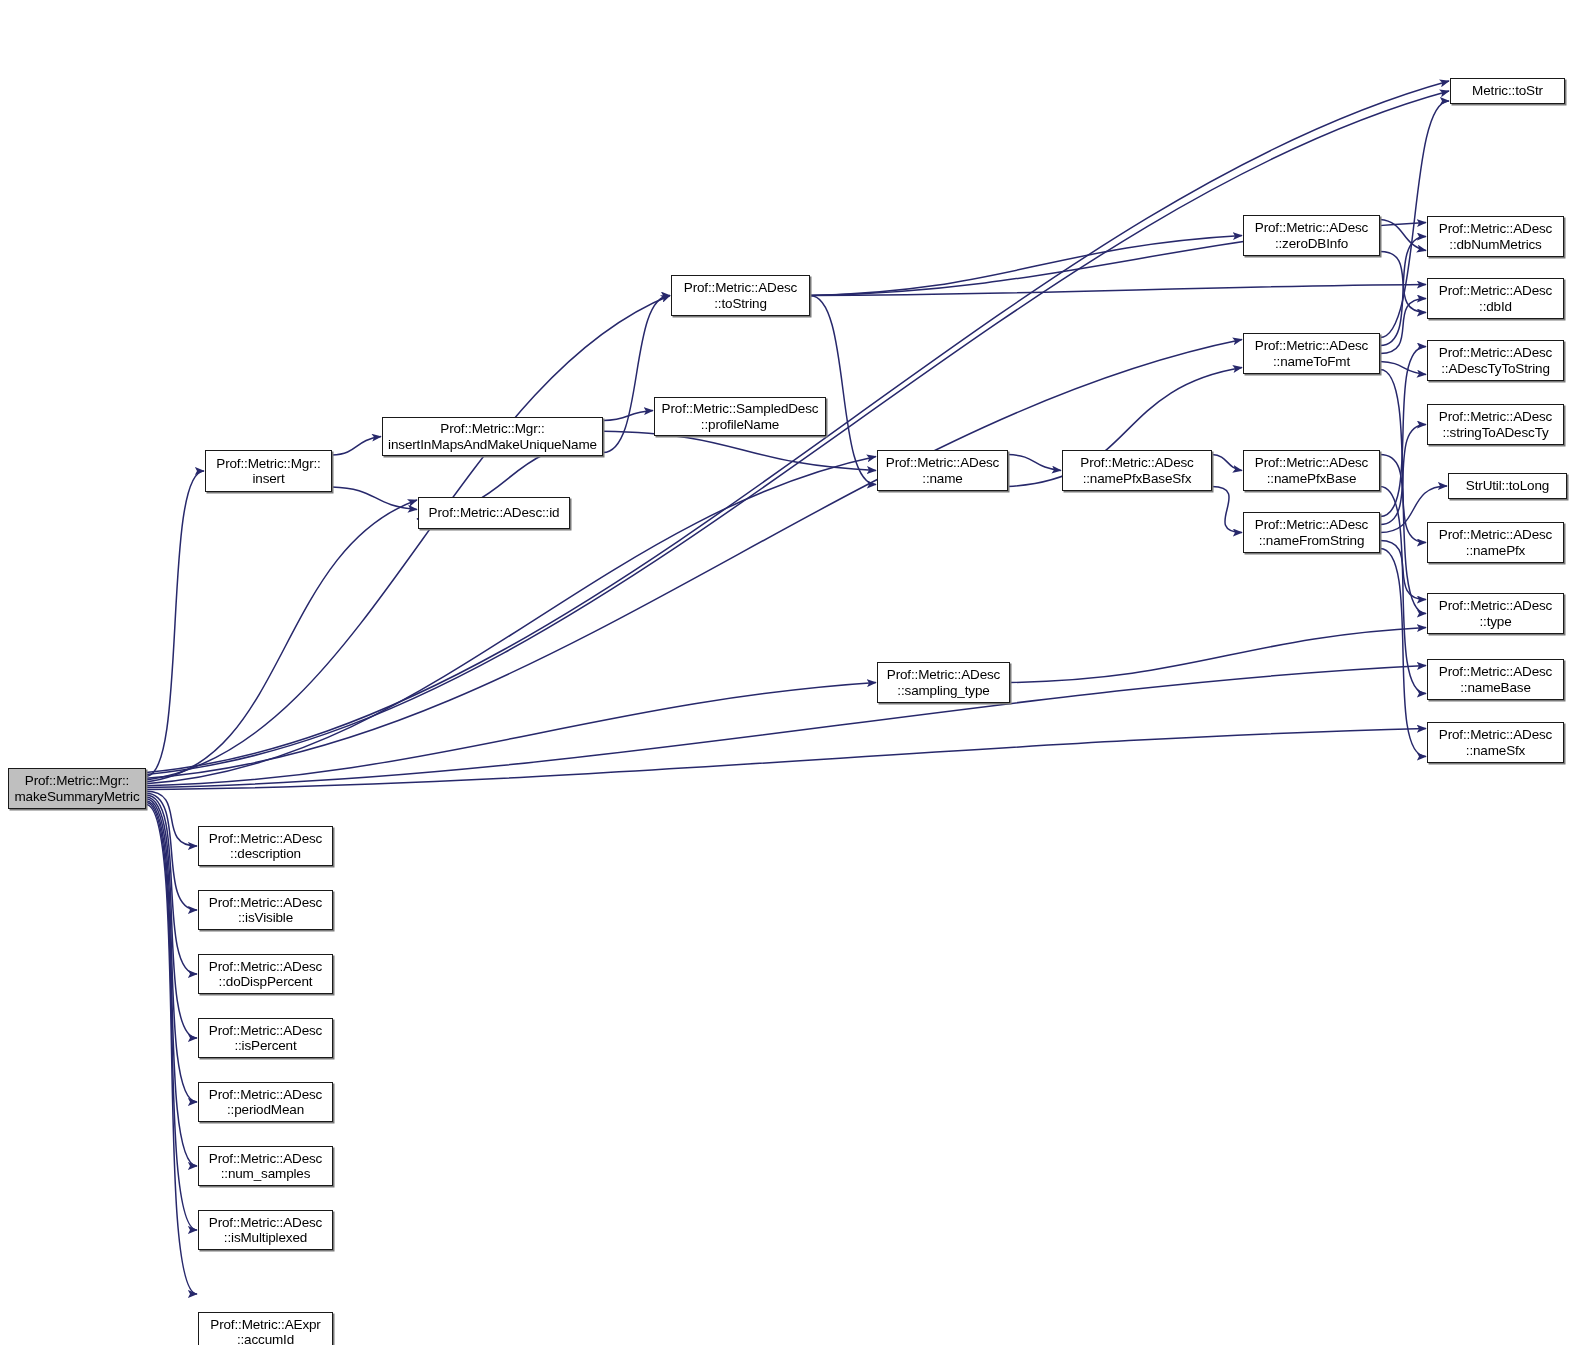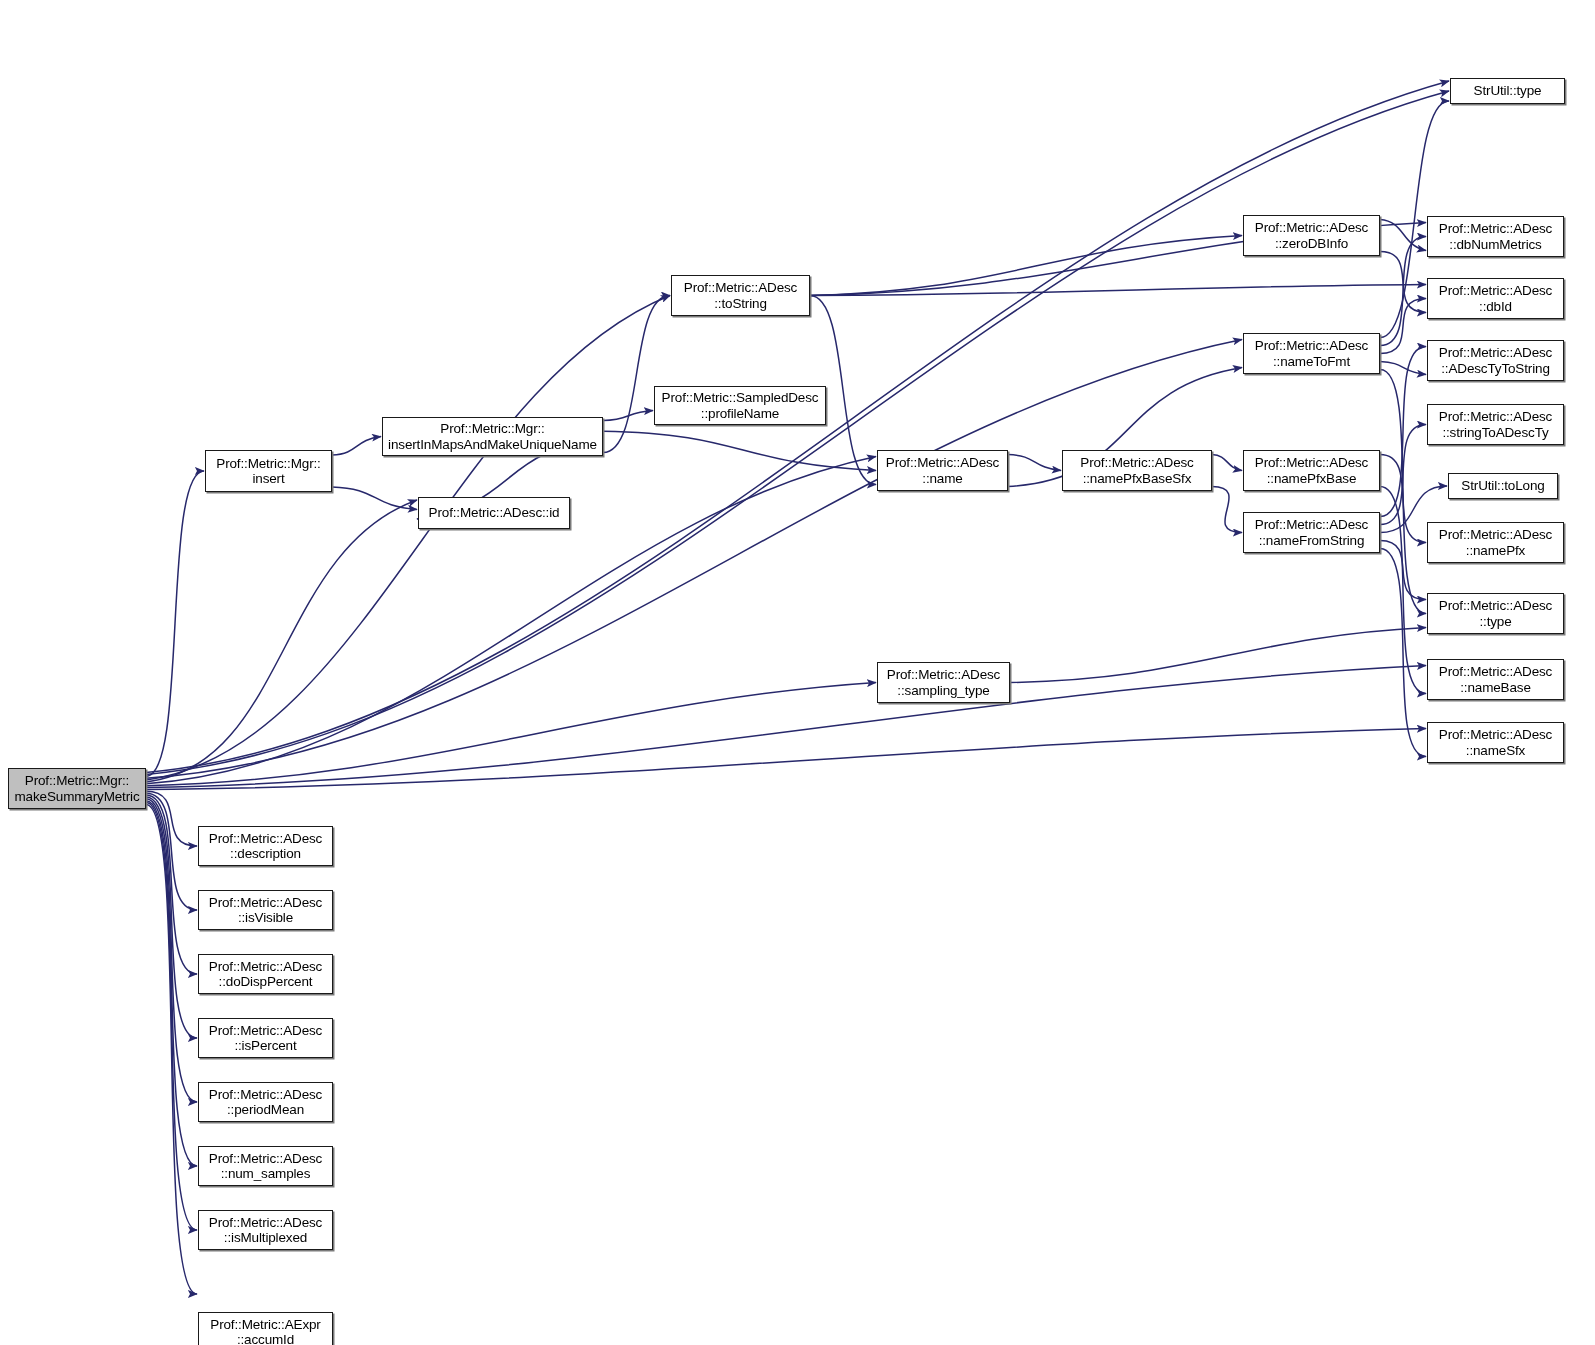--- a/index.html
+++ b/index.html
@@ -95,48 +95,48 @@
         <path d="M1010,682.5 C1194.8,679.2 1241.2,637.4 1426,627.5" marker-end="url(#ah)"></path>
       </g>
   </svg>
 <div class="node root" style="left: 8px; top: 768px; width: 138px; height: 41px;"><span class="lbl">Prof::Metric::Mgr::
 makeSummaryMetric</span></div>
     <div class="node" style="left: 205px; top: 450px; width: 127px; height: 42px;"><span class="lbl">Prof::Metric::Mgr::
 insert</span></div>
     <div class="node" style="left: 382px; top: 417px; width: 221px; height: 39px;"><span class="lbl">Prof::Metric::Mgr::
 insertInMapsAndMakeUniqueName</span></div>
     <div class="node" style="left: 418px; top: 497px; width: 152px; height: 32px;"><span class="lbl">Prof::Metric::ADesc::id</span></div>
-    <div class="node" style="left: 654px; top: 386px; width: 172px; height: 39px;"><span class="lbl">Prof::Metric::SampledDesc
+    <div class="node" style="left: 654px; top: 397px; width: 172px; height: 39px;"><span class="lbl">Prof::Metric::SampledDesc
 ::profileName</span></div>
     <div class="node" style="left: 671px; top: 275px; width: 139px; height: 41px;"><span class="lbl">Prof::Metric::ADesc
 ::toString</span></div>
     <div class="node" style="left: 877px; top: 450px; width: 131px; height: 41px;"><span class="lbl">Prof::Metric::ADesc
 ::name</span></div>
     <div class="node" style="left: 877px; top: 662px; width: 133px; height: 41px;"><span class="lbl">Prof::Metric::ADesc
 ::sampling_type</span></div>
     <div class="node" style="left: 1062px; top: 450px; width: 150px; height: 41px;"><span class="lbl">Prof::Metric::ADesc
 ::namePfxBaseSfx</span></div>
     <div class="node" style="left: 1243px; top: 215px; width: 137px; height: 41px;"><span class="lbl">Prof::Metric::ADesc
 ::zeroDBInfo</span></div>
     <div class="node" style="left: 1243px; top: 333px; width: 137px; height: 41px;"><span class="lbl">Prof::Metric::ADesc
 ::nameToFmt</span></div>
     <div class="node" style="left: 1243px; top: 450px; width: 137px; height: 41px;"><span class="lbl">Prof::Metric::ADesc
 ::namePfxBase</span></div>
     <div class="node" style="left: 1243px; top: 512px; width: 137px; height: 41px;"><span class="lbl">Prof::Metric::ADesc
 ::nameFromString</span></div>
-    <div class="node" style="left: 1450px; top: 78px; width: 115px; height: 26px;"><span class="lbl">StrUtil::type</span></div>
+    <div class="node" style="left: 1450px; top: 78px; width: 115px; height: 26px;"><span class="lbl">Metric::toStr</span></div>
     <div class="node" style="left: 1427px; top: 216px; width: 137px; height: 41px;"><span class="lbl">Prof::Metric::ADesc
 ::dbNumMetrics</span></div>
     <div class="node" style="left: 1427px; top: 278px; width: 137px; height: 41px;"><span class="lbl">Prof::Metric::ADesc
 ::dbId</span></div>
     <div class="node" style="left: 1427px; top: 340px; width: 137px; height: 41px;"><span class="lbl">Prof::Metric::ADesc
 ::ADescTyToString</span></div>
     <div class="node" style="left: 1427px; top: 404px; width: 137px; height: 41px;"><span class="lbl">Prof::Metric::ADesc
 ::stringToADescTy</span></div>
-    <div class="node" style="left: 1448px; top: 473px; width: 110px; height: 26px;"><span class="lbl">StrUtil::toLong</span></div>
+    <div class="node" style="left: 1448px; top: 473px; width: 119px; height: 26px;"><span class="lbl">StrUtil::toLong</span></div>
     <div class="node" style="left: 1427px; top: 522px; width: 137px; height: 41px;"><span class="lbl">Prof::Metric::ADesc
 ::namePfx</span></div>
     <div class="node" style="left: 1427px; top: 593px; width: 137px; height: 41px;"><span class="lbl">Prof::Metric::ADesc
 ::type</span></div>
     <div class="node" style="left: 1427px; top: 659px; width: 137px; height: 41px;"><span class="lbl">Prof::Metric::ADesc
 ::nameBase</span></div>
     <div class="node" style="left: 1427px; top: 722px; width: 137px; height: 41px;"><span class="lbl">Prof::Metric::ADesc
 ::nameSfx</span></div>
     <div class="node" style="left: 198px; top: 826px; width: 135px; height: 40px;"><span class="lbl">Prof::Metric::ADesc
 ::description</span></div>

